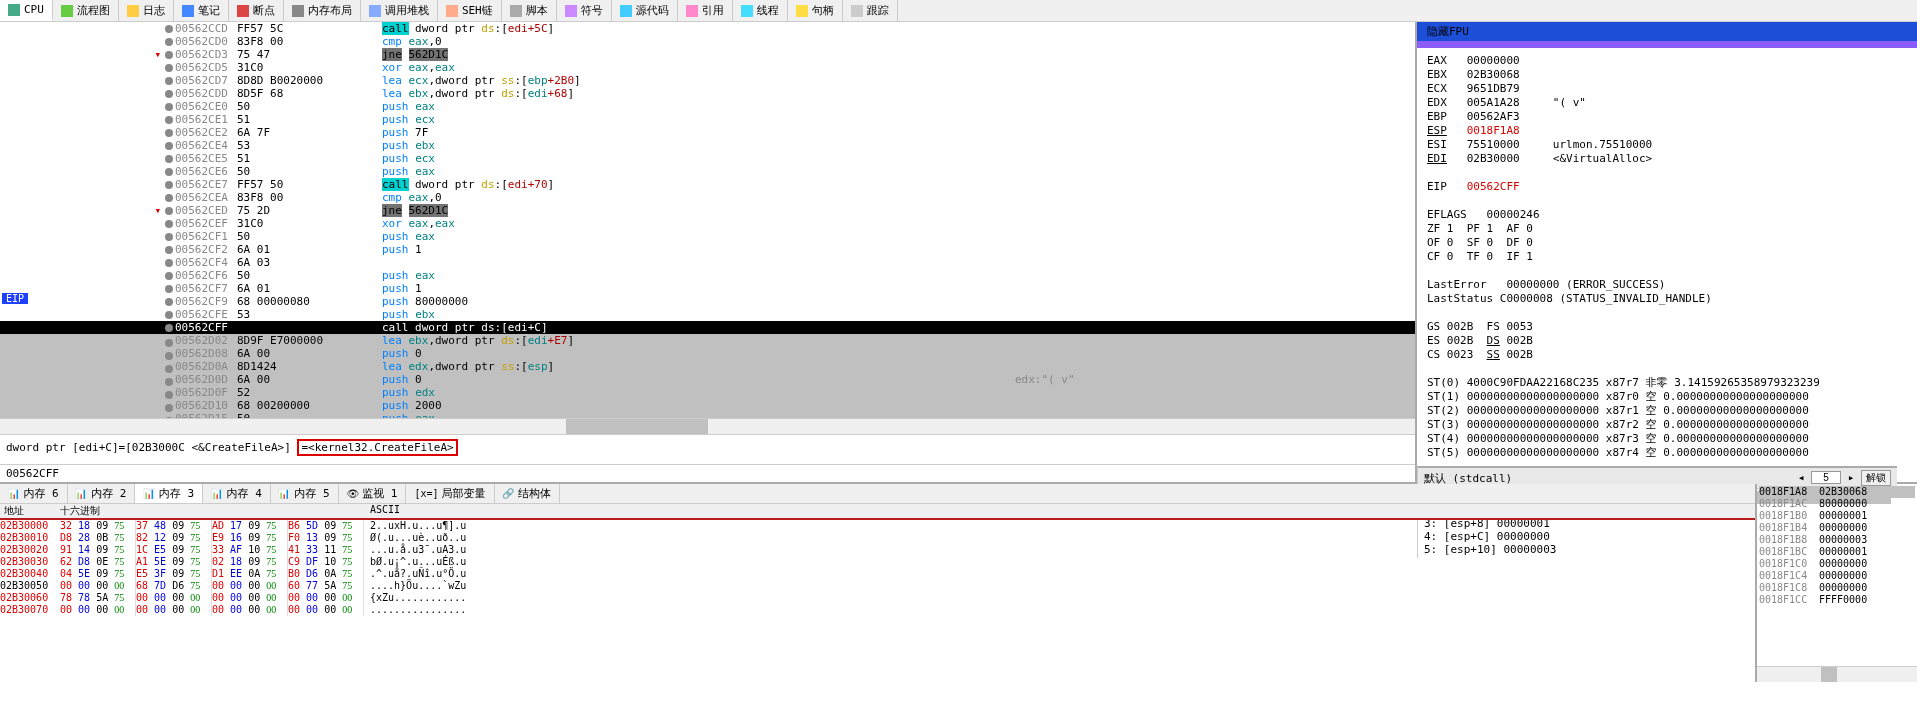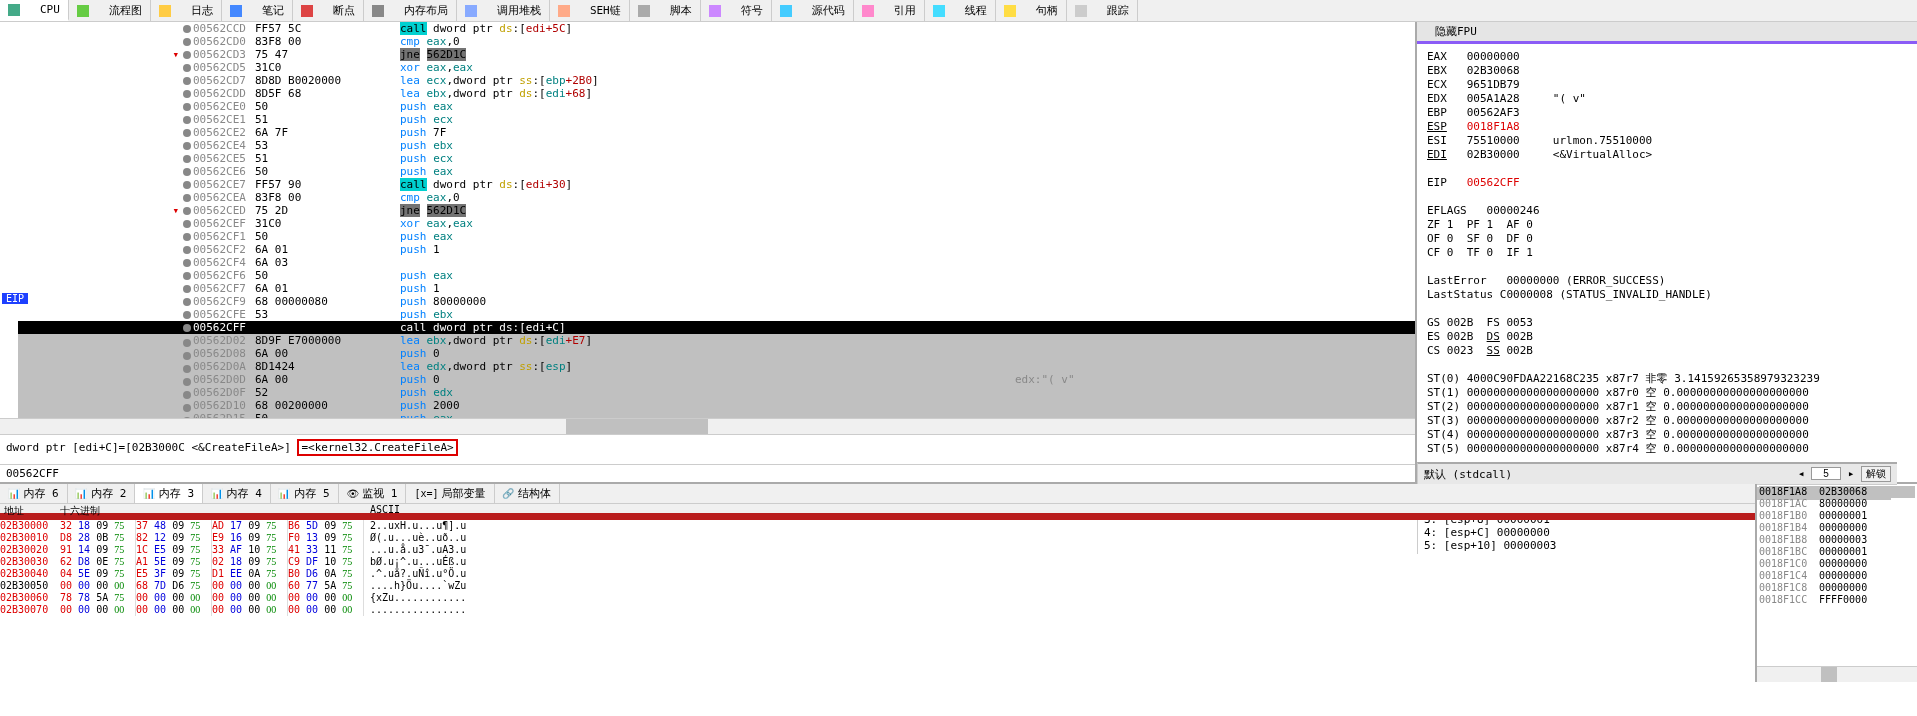--- a/index.html
+++ b/index.html
@@ -1,52 +1,52 @@
 <!DOCTYPE html>
 <html><head>
 <meta charset="utf-8">
 <style>
 * { margin: 0; padding: 0; box-sizing: border-box; }
 body { font-family: Consolas, monospace; font-size: 11px; background: #fff; overflow: hidden; width: 1917px; height: 716px; }
 .tabbar { display: flex; background: #f0f0f0; border-bottom: 1px solid #ccc; height: 22px; }
-.tab { display: flex; align-items: center; padding: 6px 8px; border-right: 1px solid #ccc; cursor: pointer; gap: 20px; }
+.tab { display: flex; align-items: center; padding: 6px 8px; border-right: 1px solid #ccc; cursor: pointer; gap: 4px; }
 .tab.active { background: #fff; border-bottom: 2px solid #fff; }
 .tab-icon { width: 12px; height: 12px; display: inline-block; }
 .main-area { display: flex; height: 460px; }
 .disasm-panel { flex: 1; display: flex; flex-direction: column; border-right: 2px solid #aaa; }
 .disasm-view { flex: 1; overflow: hidden; background: #fff; position: relative; }
-.disasm-row { display: flex; height: 13px; line-height: 13px; white-space: pre; margin-left: 18px; }
+.disasm-row { display: flex; height: 13px; line-height: 13px; white-space: pre; }
 .disasm-row.eip { background: #000; color: #fff; }
 .disasm-row.sel { background: #c0c0c0; align-items: flex-end; }
 .gutter { width: 175px; position: relative; display: flex; justify-content: flex-end; align-items: center; padding-right: 2px; }
 .bp-dot { width: 8px; height: 8px; border-radius: 50%; background: #888; }
 .addr { width: 62px; color: #888; }
 .addr.eip { background: #000; color: #fff; }
 .bytes { width: 145px; color: #000; }
 .mnem { flex: 1; }
 .eip-label { position: absolute; left: 2px; top: 271px; background: #1e40ff; color: #fff; padding: 0 4px; font-size: 10px; z-index: 10; }
 .info-bar { height: 30px; border-top: 1px solid #ccc; padding: 4px 6px; font-size: 11px; color: #000; }
 .addr-bar { height: 18px; border-top: 1px solid #ccc; padding: 2px 6px; }
 .reg-panel { width: 500px; display: flex; flex-direction: column; }
-.reg-header { background: #e5e5e5; border-bottom: 3px solid #8b5cf6; padding: 2px 18px; display: flex; justify-content: space-between; }
+.reg-header { background: #1d4ed8; border-bottom: 7px solid #8b5cf6; padding: 2px 10px; display: flex; justify-content: space-between; }
 .reg-body { flex: 1; padding: 6px 10px; line-height: 14px; white-space: pre; overflow: hidden; }
 .reg-red { color: #d00; }
 .hl-call { background: #00d0d0; }
 .hl-jmp { background: #737373; }
 .hl-push { color: #0080ff; }
 .hl-seg { color: #c0a000; }
 .hl-mem { color: #b00000; }
 .hl-reg { color: #008080; }
 .redbox { border: 2px solid #d00; display: inline-block; padding: 0 2px; }
 .bottom-area { display: flex; height: 200px; border-top: 2px solid #aaa; }
 .dump-panel { flex: 1; display: flex; flex-direction: column; border-right: 2px solid #aaa; }
 .dump-tabs { display: flex; background: #f0f0f0; border-bottom: 1px solid #ccc; height: 20px; }
 .dump-tab { padding: 2px 8px; border-right: 1px solid #ccc; cursor: pointer; display: flex; align-items: center; gap: 3px; }
 .dump-tab.active { background: #fff; }
-.dump-header { display: flex; background: #f0f0f0; border-bottom: 7px solid #b91c1c; height: 16px; font-size: 10px; }
+.dump-header { display: flex; background: #f0f0f0; border-bottom: 2px solid #b91c1c; height: 16px; font-size: 10px; }
 .dump-body { flex: 1; overflow: hidden; line-height: 12px; font-size: 10px; }
 .dump-row { display: flex; white-space: pre; }
 .dump-addr { width: 60px; }
 .dump-addr.red { color: #d00; }
 .dump-hex { width: 310px; }
 .dump-ascii { flex: 1; }
 .stack-panel { width: 480px; display: flex; flex-direction: column; }
 .stack-body { flex: 1; overflow: hidden; line-height: 12px; font-size: 10px; padding: 2px; }
 .stack-row { display: flex; white-space: pre; }
 .stack-row.top { background: #c0c0c0; }
@@ -140,21 +140,21 @@
         <div class="disasm-row"><div class="gutter"><span style="color:#d00;margin-right:4px">▾</span><span class="bp-dot"></span></div><div class="addr">00562CD3</div><div class="bytes">75 47</div><div class="mnem"><span class="hl-jmp">jne</span> <span class="hl-jmp">562D1C</span></div><div class="mid-comment"></div></div>
         <div class="disasm-row"><div class="gutter"><span class="bp-dot"></span></div><div class="addr">00562CD5</div><div class="bytes">31C0</div><div class="mnem"><span class="hl-push">xor</span> <span class="hl-reg">eax</span>,<span class="hl-reg">eax</span></div><div class="mid-comment"></div></div>
         <div class="disasm-row"><div class="gutter"><span class="bp-dot"></span></div><div class="addr">00562CD7</div><div class="bytes">8D8D B0020000</div><div class="mnem"><span class="hl-push">lea</span> <span class="hl-reg">ecx</span>,dword ptr <span class="hl-seg">ss</span>:[<span class="hl-mem"><span class="hl-reg">ebp</span>+2B0</span>]</div><div class="mid-comment"></div></div>
         <div class="disasm-row"><div class="gutter"><span class="bp-dot"></span></div><div class="addr">00562CDD</div><div class="bytes">8D5F 68</div><div class="mnem"><span class="hl-push">lea</span> <span class="hl-reg">ebx</span>,dword ptr <span class="hl-seg">ds</span>:[<span class="hl-mem"><span class="hl-reg">edi</span>+68</span>]</div><div class="mid-comment"></div></div>
         <div class="disasm-row"><div class="gutter"><span class="bp-dot"></span></div><div class="addr">00562CE0</div><div class="bytes">50</div><div class="mnem"><span class="hl-push">push</span> <span class="hl-reg">eax</span></div><div class="mid-comment"></div></div>
         <div class="disasm-row"><div class="gutter"><span class="bp-dot"></span></div><div class="addr">00562CE1</div><div class="bytes">51</div><div class="mnem"><span class="hl-push">push</span> <span class="hl-reg">ecx</span></div><div class="mid-comment"></div></div>
         <div class="disasm-row"><div class="gutter"><span class="bp-dot"></span></div><div class="addr">00562CE2</div><div class="bytes">6A 7F</div><div class="mnem"><span class="hl-push">push</span> 7F</div><div class="mid-comment"></div></div>
         <div class="disasm-row"><div class="gutter"><span class="bp-dot"></span></div><div class="addr">00562CE4</div><div class="bytes">53</div><div class="mnem"><span class="hl-push">push</span> <span class="hl-reg">ebx</span></div><div class="mid-comment"></div></div>
         <div class="disasm-row"><div class="gutter"><span class="bp-dot"></span></div><div class="addr">00562CE5</div><div class="bytes">51</div><div class="mnem"><span class="hl-push">push</span> <span class="hl-reg">ecx</span></div><div class="mid-comment"></div></div>
         <div class="disasm-row"><div class="gutter"><span class="bp-dot"></span></div><div class="addr">00562CE6</div><div class="bytes">50</div><div class="mnem"><span class="hl-push">push</span> <span class="hl-reg">eax</span></div><div class="mid-comment"></div></div>
-        <div class="disasm-row"><div class="gutter"><span class="bp-dot"></span></div><div class="addr">00562CE7</div><div class="bytes">FF57 90</div><div class="mnem"><span class="hl-call">call</span> dword ptr <span class="hl-seg">ds</span>:[<span class="hl-mem">edi+30</span>]</div><div class="mid-comment"></div></div>
+        <div class="disasm-row"><div class="gutter"><span class="bp-dot"></span></div><div class="addr">00562CE7</div><div class="bytes">FF57 50</div><div class="mnem"><span class="hl-call">call</span> dword ptr <span class="hl-seg">ds</span>:[<span class="hl-mem">edi+70</span>]</div><div class="mid-comment"></div></div>
         <div class="disasm-row"><div class="gutter"><span class="bp-dot"></span></div><div class="addr">00562CEA</div><div class="bytes">83F8 00</div><div class="mnem"><span class="hl-push">cmp</span> <span class="hl-reg">eax</span>,0</div><div class="mid-comment"></div></div>
         <div class="disasm-row"><div class="gutter"><span style="color:#d00;margin-right:4px">▾</span><span class="bp-dot"></span></div><div class="addr">00562CED</div><div class="bytes">75 2D</div><div class="mnem"><span class="hl-jmp">jne</span> <span class="hl-jmp">562D1C</span></div><div class="mid-comment"></div></div>
         <div class="disasm-row"><div class="gutter"><span class="bp-dot"></span></div><div class="addr">00562CEF</div><div class="bytes">31C0</div><div class="mnem"><span class="hl-push">xor</span> <span class="hl-reg">eax</span>,<span class="hl-reg">eax</span></div><div class="mid-comment"></div></div>
         <div class="disasm-row"><div class="gutter"><span class="bp-dot"></span></div><div class="addr">00562CF1</div><div class="bytes">50</div><div class="mnem"><span class="hl-push">push</span> <span class="hl-reg">eax</span></div><div class="mid-comment"></div></div>
         <div class="disasm-row"><div class="gutter"><span class="bp-dot"></span></div><div class="addr">00562CF2</div><div class="bytes">6A 01</div><div class="mnem"><span class="hl-push">push</span> 1</div><div class="mid-comment"></div></div>
         <div class="disasm-row"><div class="gutter"><span class="bp-dot"></span></div><div class="addr">00562CF4</div><div class="bytes">6A 03</div><div class="mid-comment"></div></div>
         <div class="disasm-row"><div class="gutter"><span class="bp-dot"></span></div><div class="addr">00562CF6</div><div class="bytes">50</div><div class="mnem"><span class="hl-push">push</span> <span class="hl-reg">eax</span></div><div class="mid-comment"></div></div>
         <div class="disasm-row"><div class="gutter"><span class="bp-dot"></span></div><div class="addr">00562CF7</div><div class="bytes">6A 01</div><div class="mnem"><span class="hl-push">push</span> 1</div><div class="mid-comment"></div></div>
         <div class="disasm-row"><div class="gutter"><span class="bp-dot"></span></div><div class="addr">00562CF9</div><div class="bytes">68 00000080</div><div class="mnem"><span class="hl-push">push</span> 80000000</div><div class="mid-comment"></div></div>
         <div class="disasm-row"><div class="gutter"><span class="bp-dot"></span></div><div class="addr">00562CFE</div><div class="bytes">53</div><div class="mnem"><span class="hl-push">push</span> <span class="hl-reg">ebx</span></div><div class="mid-comment"></div></div>

